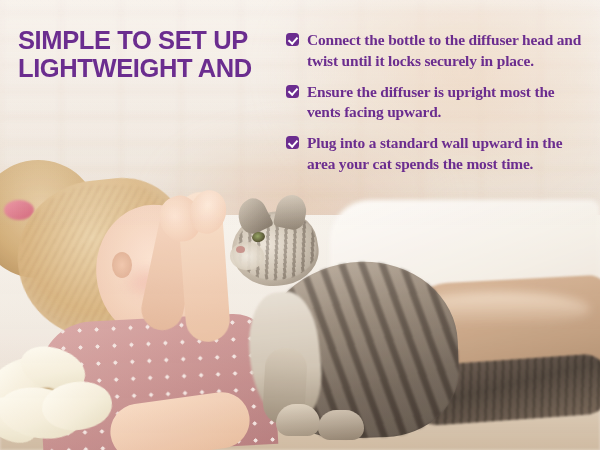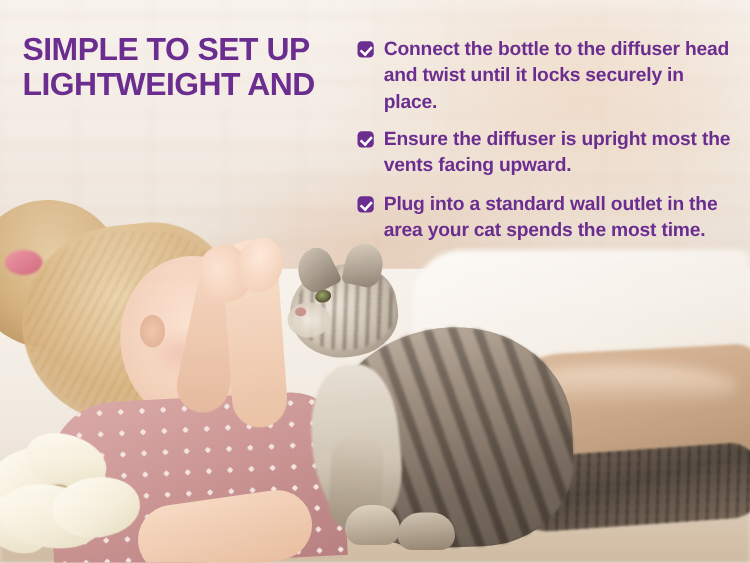--- a/index.html
+++ b/index.html
@@ -340,20 +340,21 @@
   #headline .hl-line { display:block; white-space:nowrap; }
 
   #checklist {
     position:absolute;
     left:286px; top:30px; width:304px;
   }
   .check-item {
     display:flex;
     align-items:flex-start;
     margin-bottom:10px;
+    font-family:Liberation Serif, serif;
   }
   .check-item:last-child { margin-bottom:0; }
   .check-icon {
     flex:0 0 auto;
     width:13px; height:13px;
     margin-top:3px; margin-right:8px;
     background:#6B2D8F;
     border-radius:3.5px;
     position:relative;
   }
@@ -451,17 +452,17 @@
       <span class="check-text">Connect the bottle to the diffuser head and twist until it locks securely in place.</span>
     </div>
 
     <div class="check-item">
       <span class="check-icon"></span>
       <span class="check-text">Ensure the diffuser is upright most the vents facing upward.</span>
     </div>
 
     <div class="check-item">
       <span class="check-icon"></span>
-      <span class="check-text">Plug into a standard wall outlet in the area your cat spends the most time.</span>
+      <span class="check-text">Plug into a standard wall upward in the area your cat spends the most time.</span>
     </div>
 
   </div>
 </div>
 
 </body></html>

